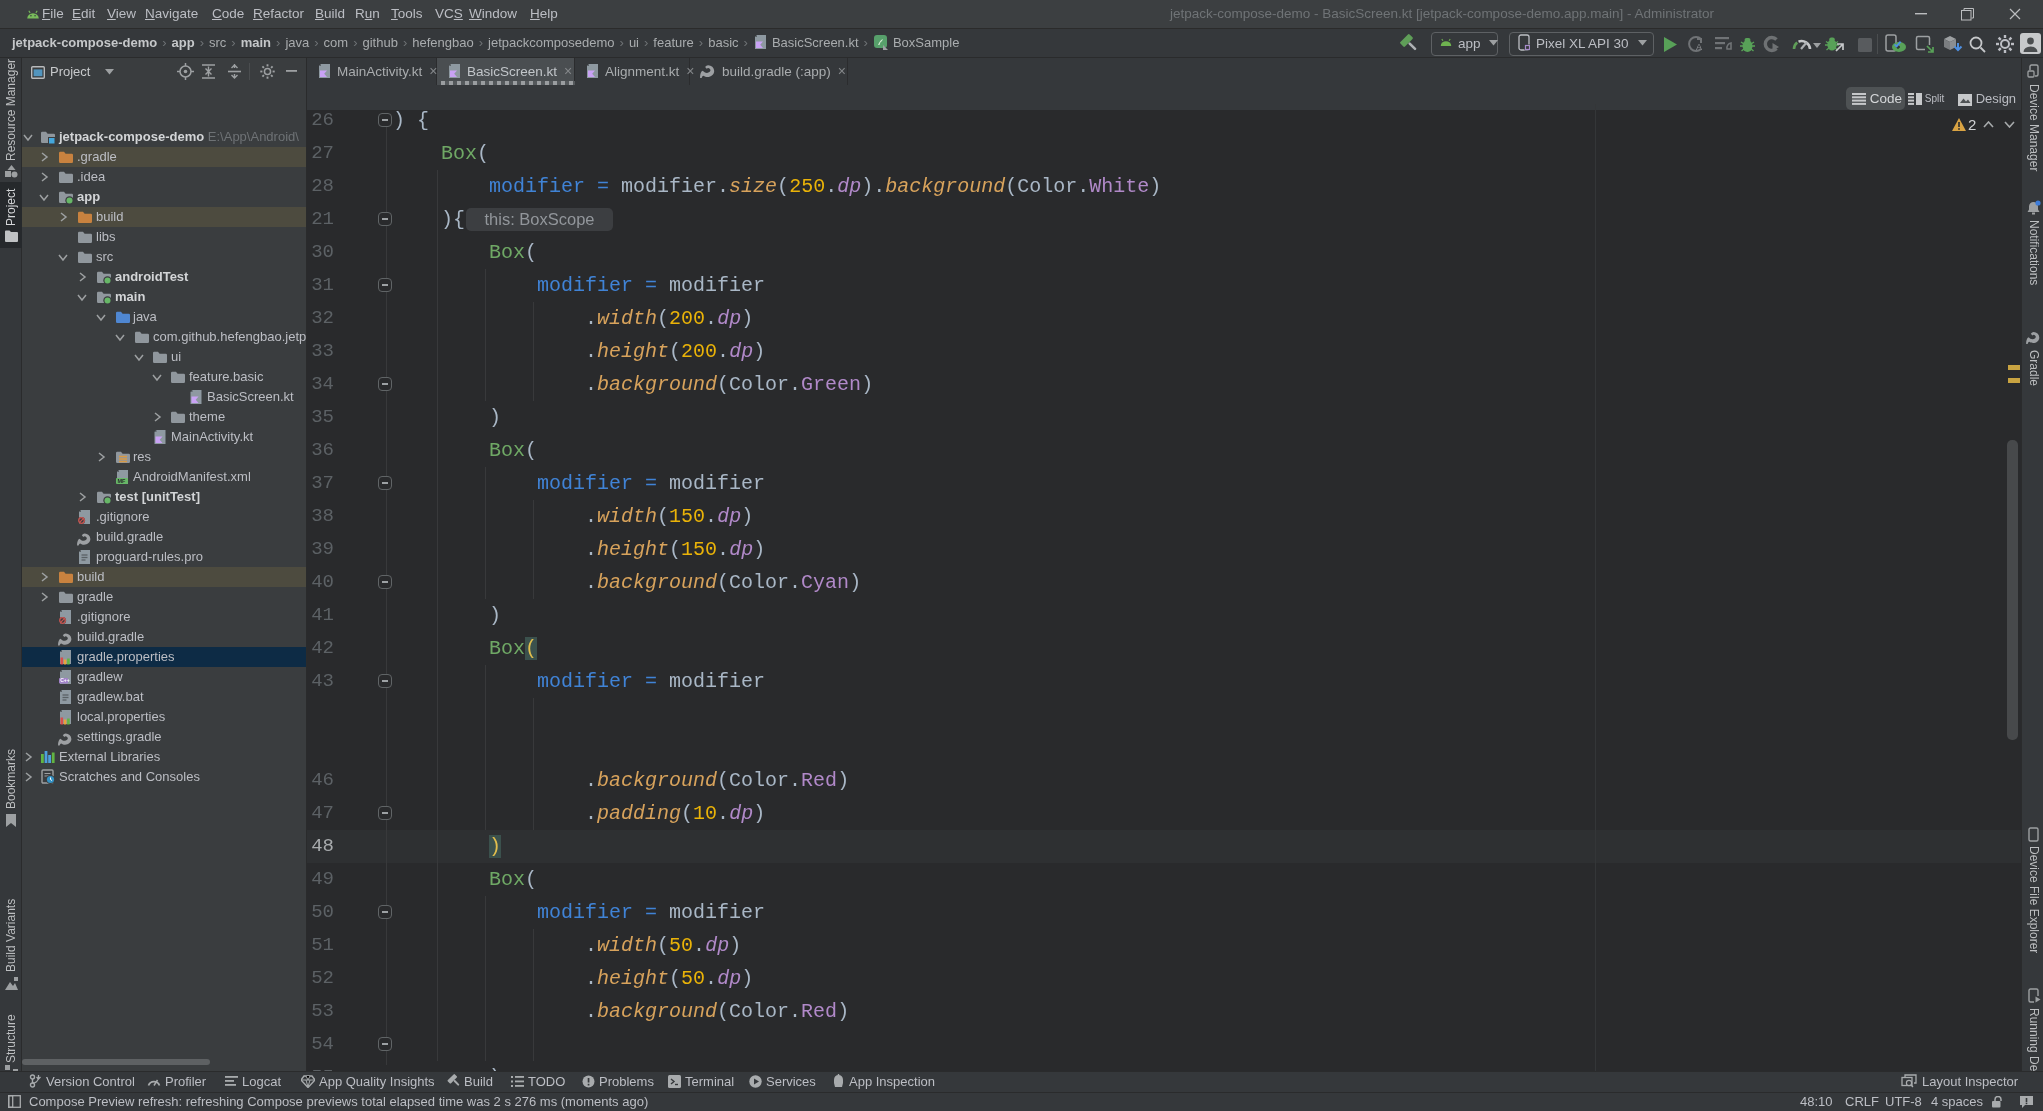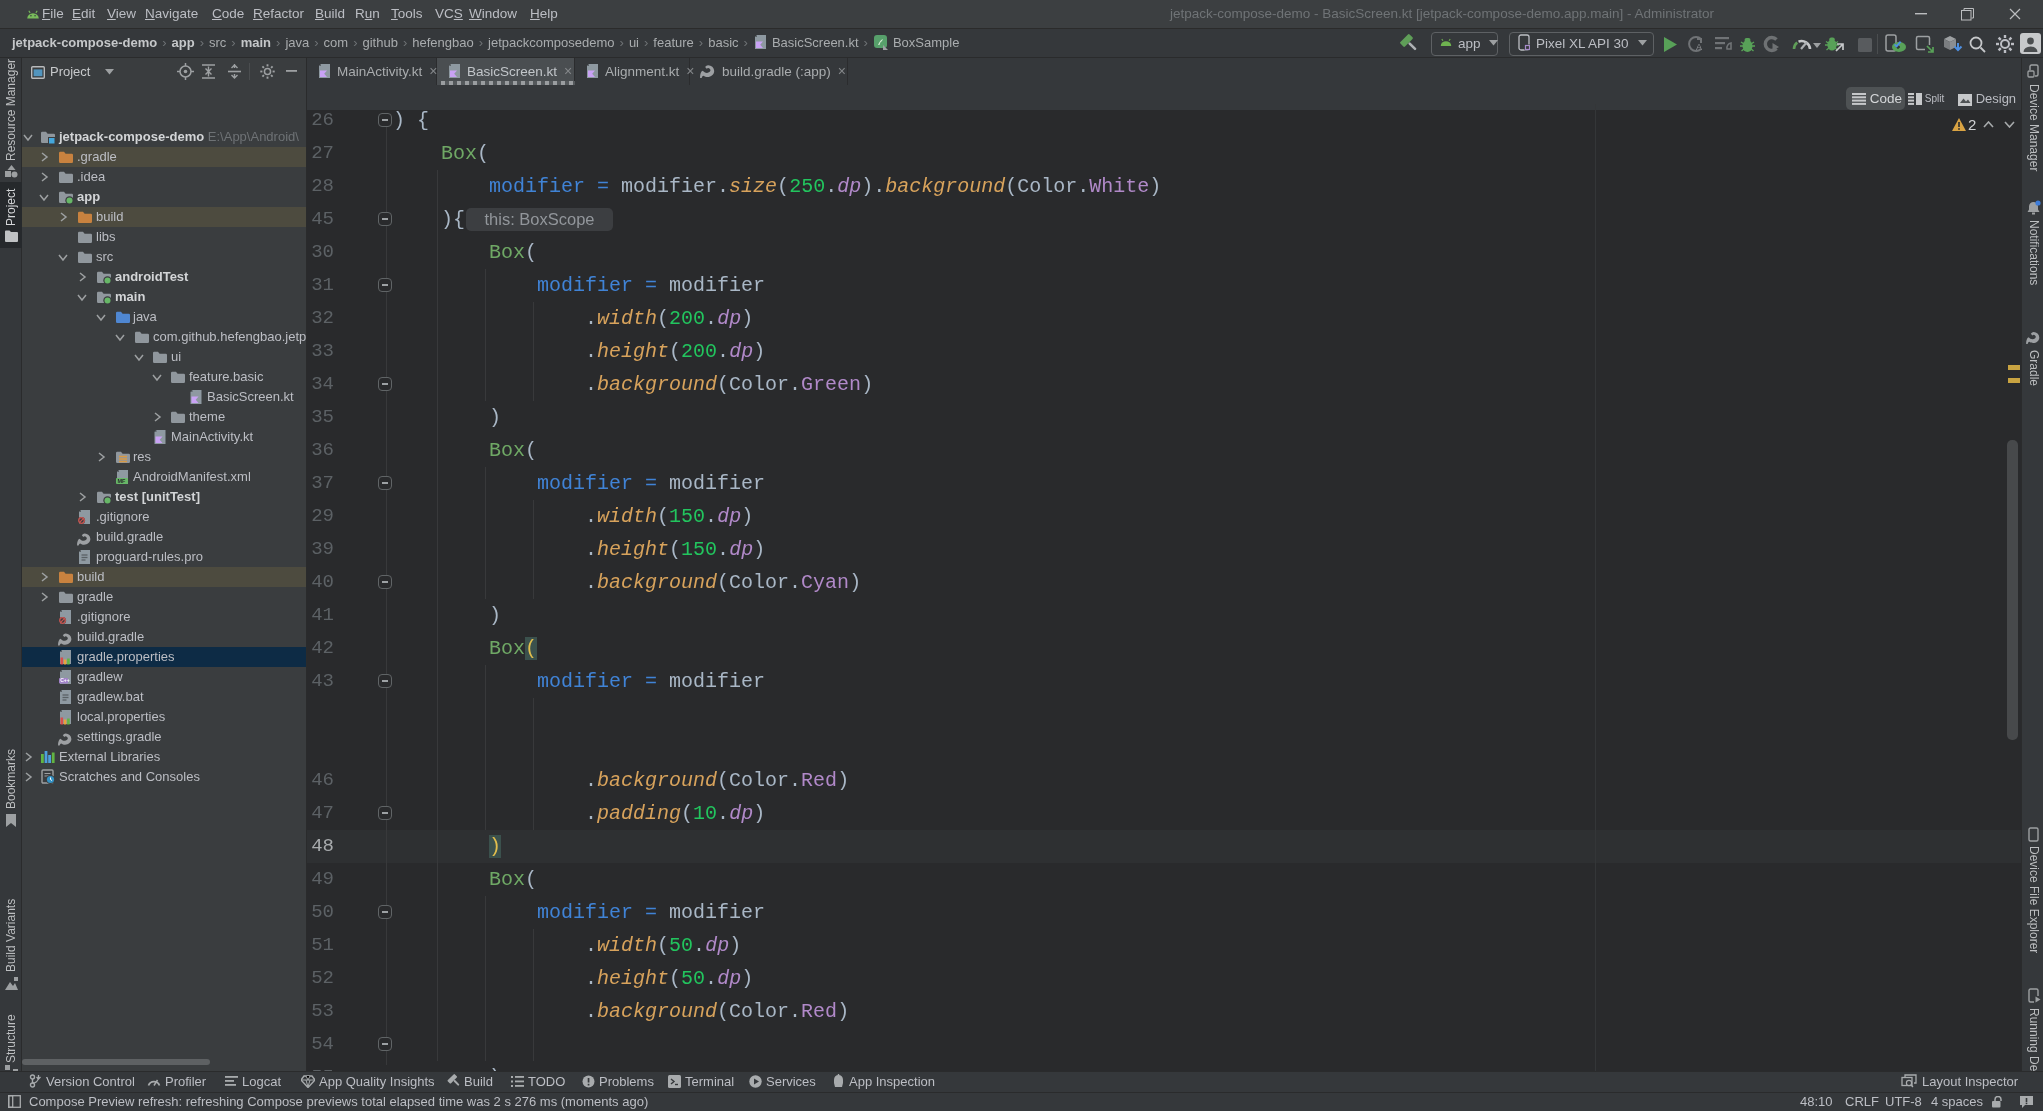--- a/index.html
+++ b/index.html
@@ -24,21 +24,21 @@
 .olive{background:#4D4B3F;}
 .selrow{background:#0D2B45;}
 .chev{position:absolute;top:4px;width:12px;height:12px;}
 .ticon{position:absolute;top:2px;width:16px;height:16px;}
 .ttext{position:absolute;top:0;}
 .editor{left:307px;top:85px;width:1714px;height:986px;background:#292A2C;overflow:hidden;}
 .strip2{position:absolute;left:0;top:0;width:1714px;height:25px;background:#35383B;}
 .eline{position:absolute;left:0;width:1714px;height:33px;}
 .num{position:absolute;left:0;top:0;width:27px;text-align:right;font-family:"Liberation Mono",monospace;font-size:19px;line-height:33px;color:#5C6165;}
 .code{position:absolute;left:38px;top:0;font-family:"Liberation Mono",monospace;font-size:20px;line-height:33px;color:#A9B7C6;white-space:pre;}
-.cg{color:#6FA865;} .cb{color:#4083D6;} .ca{color:#D8A35C;font-style:italic;} .cn{color:#22c55e;}
+.cg{color:#6FA865;} .cb{color:#4083D6;} .ca{color:#D8A35C;font-style:italic;} .cn{color:#eab308;}
 .cp{color:#B189C9;font-style:italic;} .cq{color:#B189C9;} .hl{background:#3B514D;color:#E2BE4D;}
 .fold{position:absolute;left:71px;width:14px;height:14px;border:1px solid #606466;border-radius:4px;top:9px;background:#292A2C;}
 .fold:after{content:"";position:absolute;left:3px;top:5px;width:6px;height:2px;background:#9DA1A4;}
 .iguide{position:absolute;width:1px;background:#38393B;}
 .bbar{left:0;top:1071px;width:2043px;height:21px;background:#35383B;border-top:1px solid #2A2B2C;}
 .sbar{left:0;top:1092px;width:2043px;height:19px;background:#35383B;border-top:1px solid #2A2B2C;}
 .bitem{top:1073px;height:18px;line-height:18px;font-size:13px;color:#BCBEC4;white-space:nowrap;}
 .sitem{top:1093px;height:18px;line-height:18px;font-size:13px;color:#BCBEC4;white-space:nowrap;}
 .combo{top:32px;height:24px;border:1px solid #5E6164;border-radius:4px;font-size:13.5px;color:#BCBEC4;line-height:22px;white-space:nowrap;}
 svg{display:block;}
@@ -558,21 +558,21 @@
     </div>
 <div class="eline" style="top:52px">
       <span class="num" style="">27</span>
       <span class="code"><span>        </span><span class="cg">Box</span><span>(</span></span>
     </div>
 <div class="eline" style="top:85px">
       <span class="num" style="">28</span>
       <span class="code"><span>            </span><span class="cb">modifier = </span><span>modifier.</span><span class="ca">size</span><span>(</span><span class="cn">250</span><span>.</span><span class="cp">dp</span><span>).</span><span class="ca">background</span><span>(Color.</span><span class="cq">White</span><span>)</span></span>
     </div>
 <div class="eline" style="top:118px">
-      <span class="num" style="">45</span>
+      <span class="num" style="">21</span>
       <div class="fold"></div>
       <span class="code"><span>        ){</span></span>
       <div style="position:absolute;left:159px;top:5px;width:147px;height:23px;background:#3C3E41;border-radius:5px;font-family:'Liberation Sans',sans-serif;font-size:16.5px;line-height:23px;color:#92969B;text-align:center">this: BoxScope</div>
     </div>
 <div class="eline" style="top:151px">
       <span class="num" style="">30</span>
       <span class="code"><span>            </span><span class="cg">Box</span><span>(</span></span>
     </div>
 <div class="eline" style="top:184px">
       <span class="num" style="">31</span>
@@ -599,21 +599,21 @@
 <div class="eline" style="top:349px">
       <span class="num" style="">36</span>
       <span class="code"><span>            </span><span class="cg">Box</span><span>(</span></span>
     </div>
 <div class="eline" style="top:382px">
       <span class="num" style="">37</span>
       <div class="fold"></div>
       <span class="code"><span>                </span><span class="cb">modifier = </span><span>modifier</span></span>
     </div>
 <div class="eline" style="top:415px">
-      <span class="num" style="">29</span>
+      <span class="num" style="">38</span>
       <span class="code"><span>                    </span><span>.</span><span class="ca">width</span><span>(</span><span class="cn">150</span><span>.</span><span class="cp">dp</span><span>)</span></span>
     </div>
 <div class="eline" style="top:448px">
       <span class="num" style="">39</span>
       <span class="code"><span>                    </span><span>.</span><span class="ca">height</span><span>(</span><span class="cn">150</span><span>.</span><span class="cp">dp</span><span>)</span></span>
     </div>
 <div class="eline" style="top:481px">
       <span class="num" style="">40</span>
       <div class="fold"></div>
       <span class="code"><span>                    </span><span>.</span><span class="ca">background</span><span>(Color.</span><span class="cq">Cyan</span><span>)</span></span>

